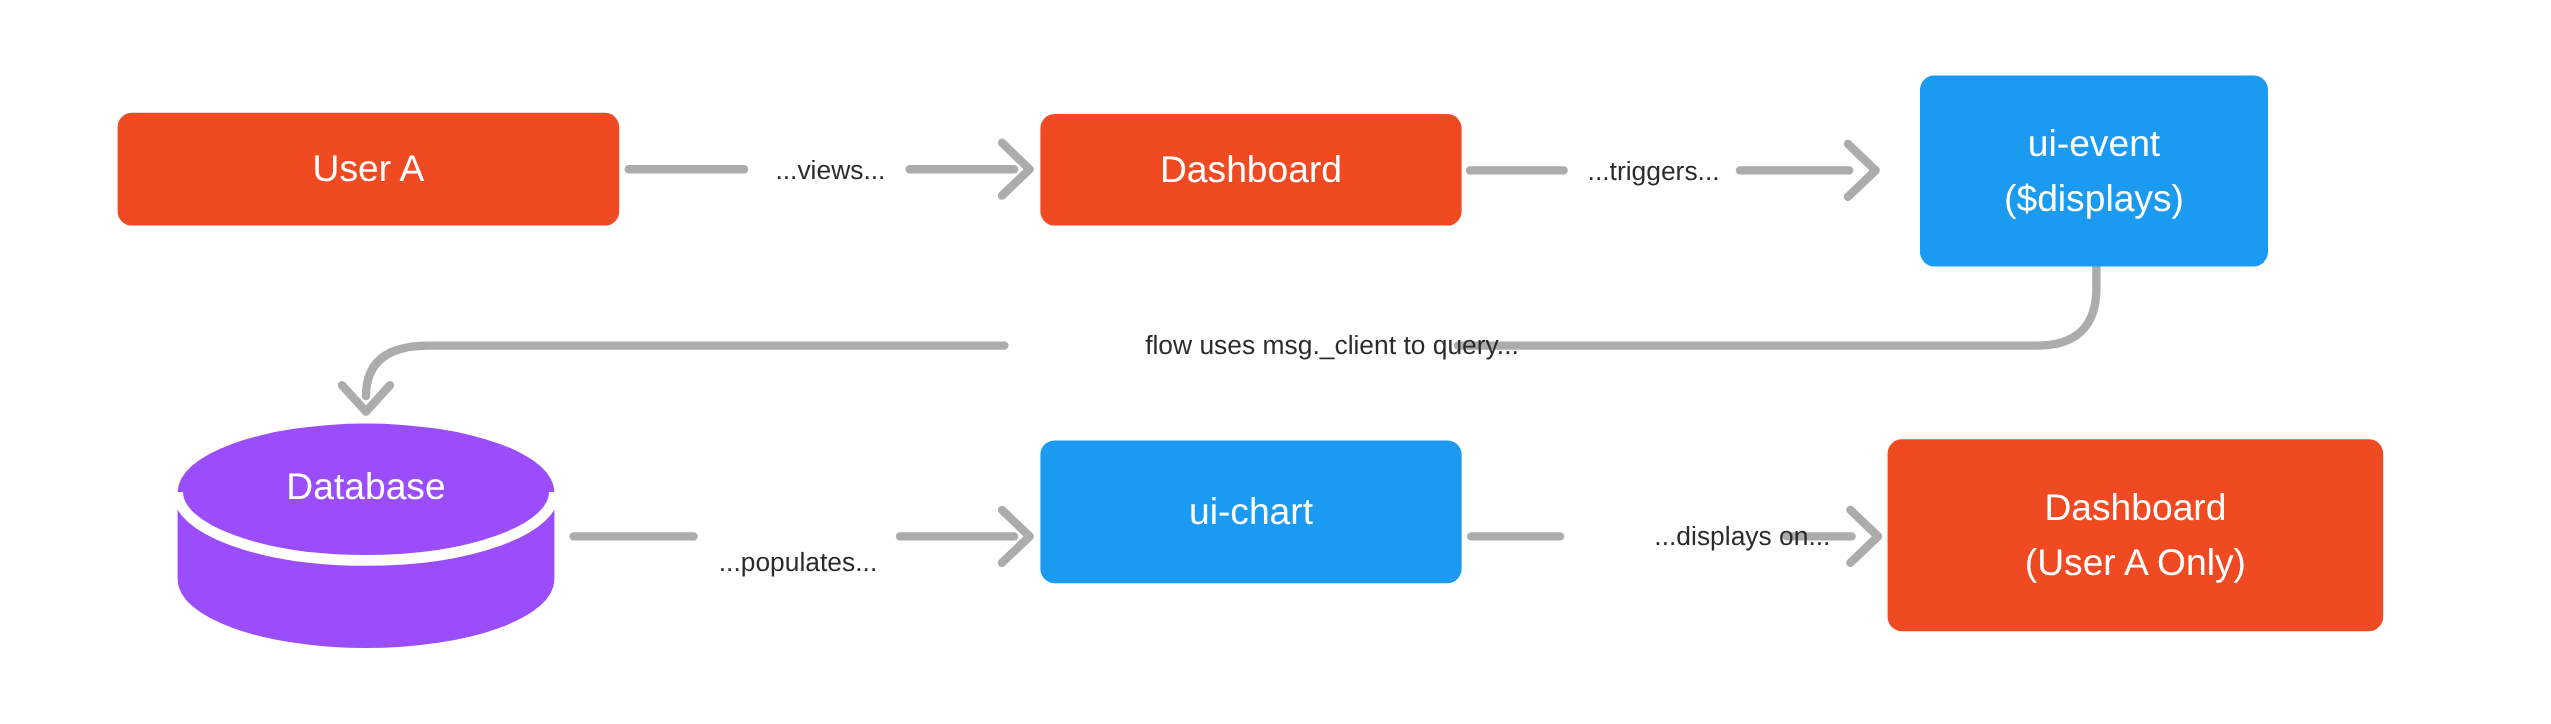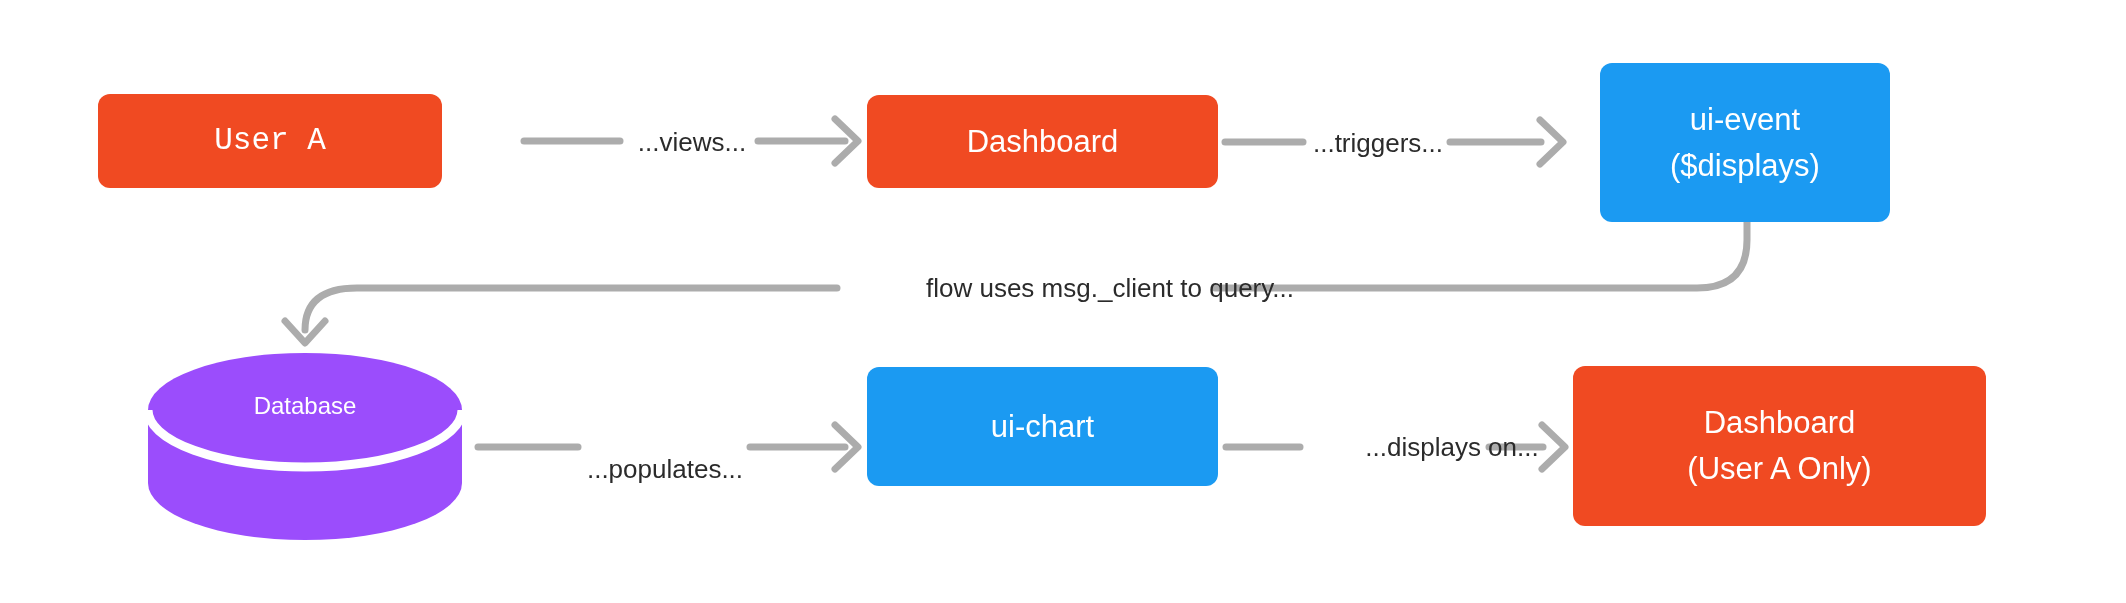--- a/index.html
+++ b/index.html
@@ -29,29 +29,29 @@
     text-align:center;
     line-height:46px;
     box-sizing:border-box;
   }
   .node.orange{background:var(--orange);}
   .node.blue{background:var(--blue);}
   .edge-label{
     position:absolute;
     transform:translate(-50%,-50%);
     color:var(--label-text);
-    font-size:26px;font-weight:400;
+    font-size:22px;font-weight:400;
     white-space:nowrap;
   }
   .db-label{
     position:absolute;
     left:148px;top:381px;width:314px;height:50px;
     display:flex;align-items:center;justify-content:center;
     color:var(--box-text);
-    font-size:24px;font-weight:500;
+    font-size:31px;font-weight:500;
   }
   svg .wire{stroke:var(--arrow);stroke-width:7;fill:none;stroke-linecap:round;stroke-linejoin:round;}
   svg .cyl-body{fill:var(--purple);}
   svg .cyl-split{stroke:#FFFFFF;stroke-width:9;fill:none;}
 </style>
 </head>
 <body>
 
 <div class="diagram">
 
@@ -74,21 +74,21 @@
     <path class="wire" d="M 835 425 L 858 447 L 835 469"></path>
 
     <path class="wire" d="M 1226 447 H 1300"></path>
     <path class="wire" d="M 1489 447 H 1543"></path>
     <path class="wire" d="M 1542 425 L 1565 447 L 1542 469"></path>
 
     <path class="cyl-body" d="M 148 410 A 157 57 0 0 1 462 410 L 462 483 A 157 57 0 0 1 148 483 Z"></path>
     <path class="cyl-split" d="M 148 410 A 157 57 0 0 0 462 410"></path>
   </svg>
 
-  <div class="node orange" style="left:98px;top:94px;width:344px;height:94px;font-family:Liberation Mono, monospace;">
+  <div class="node orange" style="left:98px;top:94px;width:418px;height:94px;">
     <span>User A</span>
   </div>
 
   <div class="node orange" style="left:867px;top:95px;width:351px;height:93px;">
     <span>Dashboard</span>
   </div>
 
   <div class="node blue" style="left:1572px;top:63px;width:290px;height:159px;margin-left:28px;">
     <span>ui-event</span>
     <span>($displays)</span>

